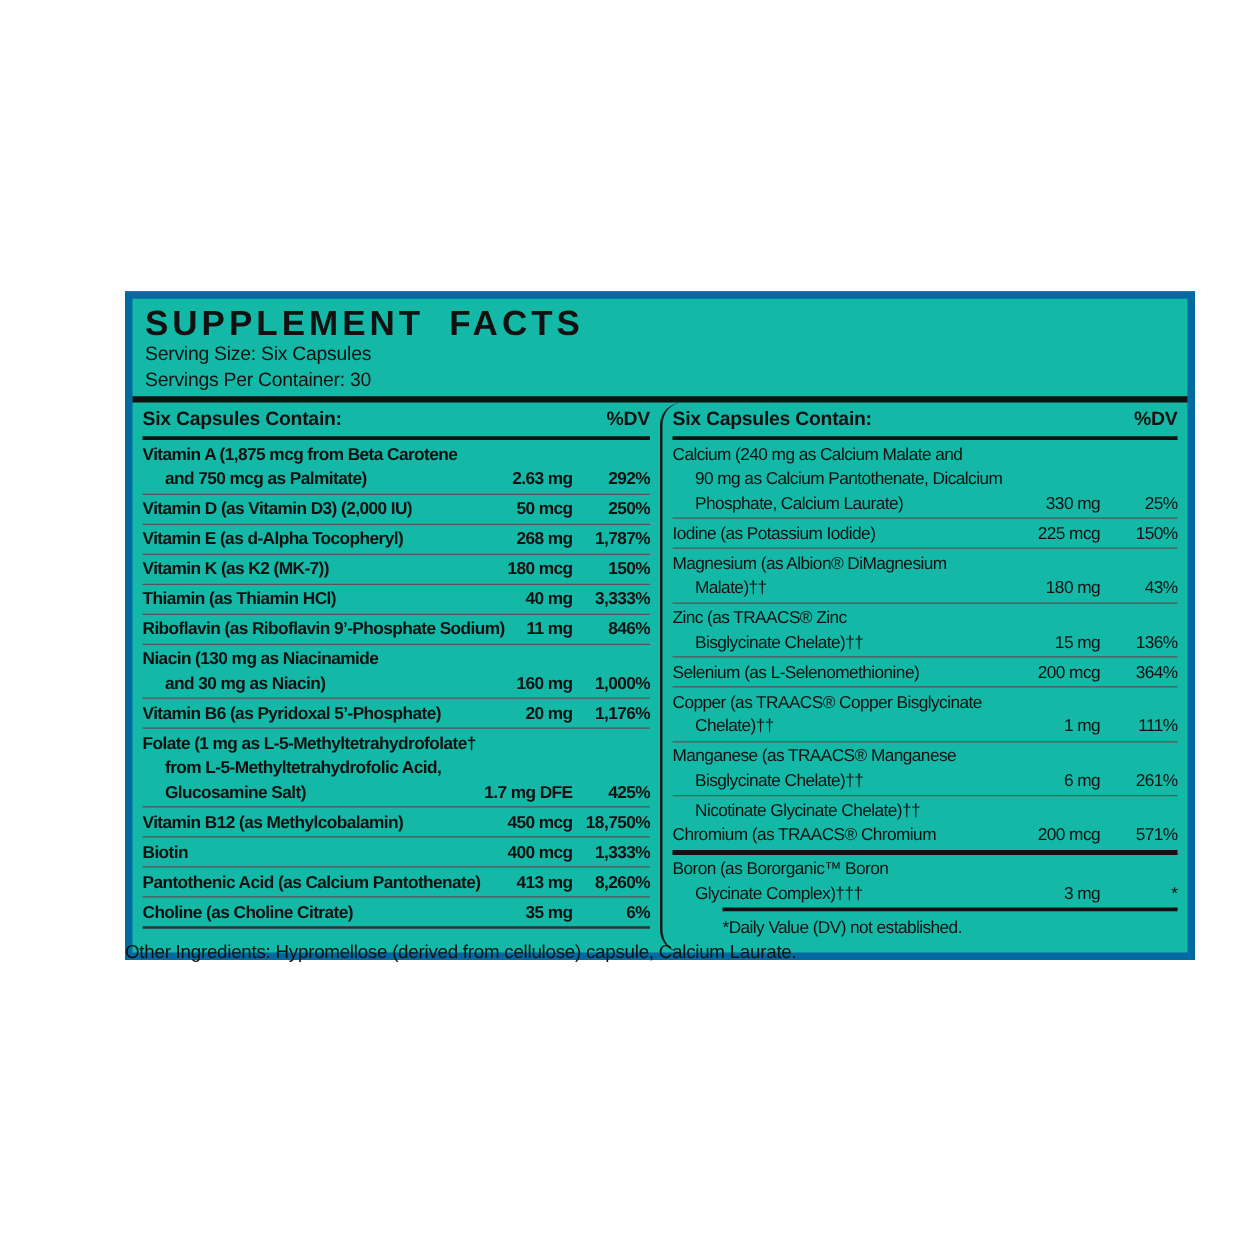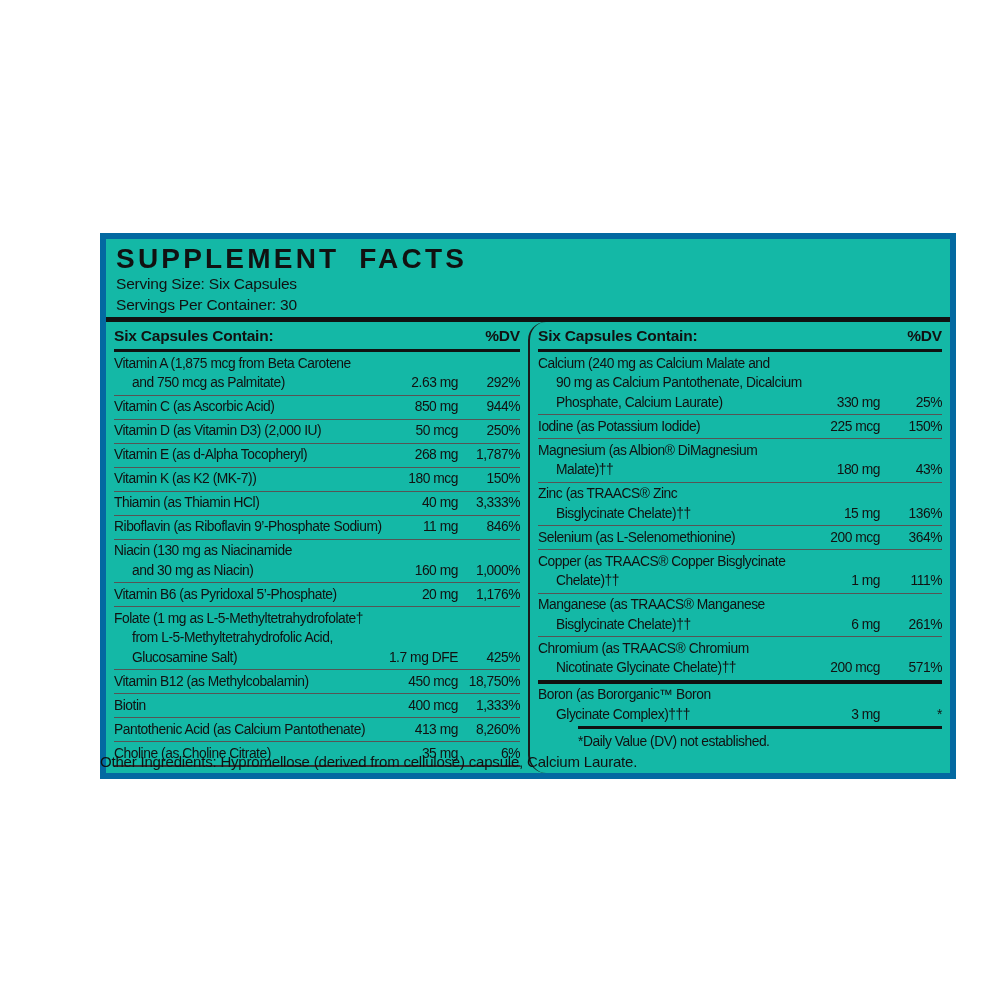--- a/index.html
+++ b/index.html
@@ -61,21 +61,21 @@
     justify-content: space-between;
     align-items: flex-end;
     font-weight: bold;
     font-size: 15.5px;
     letter-spacing: -0.2px;
     padding: 5px 0 4px 0;
     border-bottom: 3px solid #111111;
   }
 
   .rows { }
-  .column-left .rows { border-bottom: 2.5px solid #333333; }
+  .column-left .rows { border-bottom: 2.5px solid #333333; font-weight: bold; }
 
   .row {
     position: relative;
     padding: 1.5px 0 2px 0;
   }
   .row + .row { border-top: 1.5px solid #555555; }
   .row.sep-thick { border-top: 4px solid #111111; }
 
   .name {
     font-size: 13.8px;
@@ -136,27 +136,20 @@
           <div class="row">
             <div class="name">
               <div class="line">Vitamin A (1,875 mcg from Beta Carotene</div>
               <div class="line indent">and 750 mcg as Palmitate)</div>
             </div>
             <div class="amount">2.63 mg</div>
             <div class="dv">292%</div>
           </div>
           <div class="row">
             <div class="name">
-              <div class="line">Vitamin C (as Ascorbic Acid)</div>
-            </div>
-            <div class="amount">850 mg</div>
-            <div class="dv">944%</div>
-          </div>
-          <div class="row">
-            <div class="name">
               <div class="line">Vitamin D (as Vitamin D3) (2,000 IU)</div>
             </div>
             <div class="amount">50 mcg</div>
             <div class="dv">250%</div>
           </div>
           <div class="row">
             <div class="name">
               <div class="line">Vitamin E (as d-Alpha Tocopheryl)</div>
             </div>
             <div class="amount">268 mg</div>
@@ -294,22 +287,22 @@
           <div class="row">
             <div class="name">
               <div class="line">Manganese (as TRAACS® Manganese</div>
               <div class="line indent">Bisglycinate Chelate)††</div>
             </div>
             <div class="amount">6 mg</div>
             <div class="dv">261%</div>
           </div>
           <div class="row">
             <div class="name">
+              <div class="line indent">Nicotinate Glycinate Chelate)††</div>
               <div class="line">Chromium (as TRAACS® Chromium</div>
-              <div class="line indent">Nicotinate Glycinate Chelate)††</div>
             </div>
             <div class="amount">200 mcg</div>
             <div class="dv">571%</div>
           </div>
           <div class="row sep-thick">
             <div class="name">
               <div class="line">Boron (as Bororganic™ Boron</div>
               <div class="line indent">Glycinate Complex)†††</div>
             </div>
             <div class="amount">3 mg</div>

